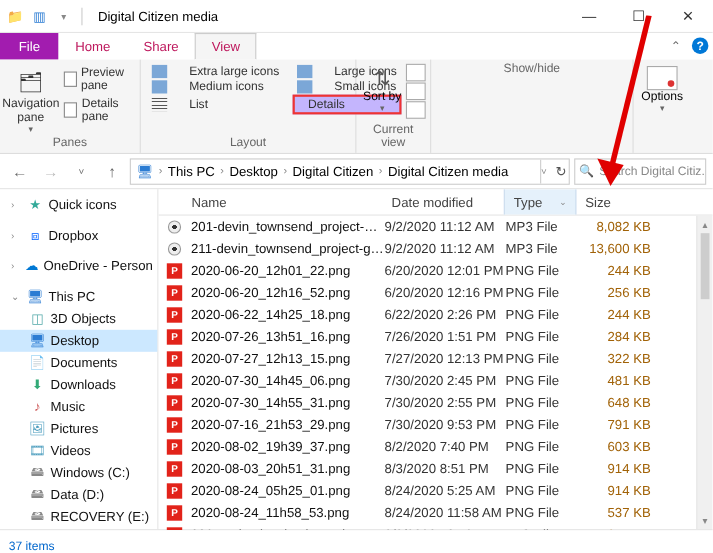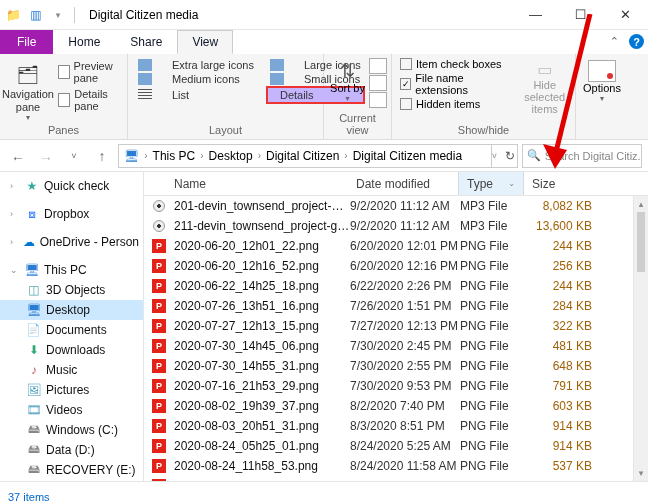--- a/index.html
+++ b/index.html
@@ -9,21 +9,21 @@
 .titlebar { height: 30px; display: flex; align-items: center; background: #fff; border-bottom: 1px solid #e5e5e5; }
 .titlebar .qat { display: flex; align-items: center; gap: 6px; padding: 0 6px; }
 .titlebar .qat .ic { width: 16px; height: 16px; display: flex; align-items: center; justify-content: center; font-size: 12px; color: #555; }
 .titlebar .title { flex: 1; font-size: 12px; color: #000; padding-left: 6px; }
 .titlebar .wbtns { display: flex; }
 .titlebar .wbtn { width: 45px; height: 30px; display: flex; align-items: center; justify-content: center; font-size: 13px; color: #333; }
 .titlebar .divider { width: 1px; height: 16px; background: #ccc; margin: 0 2px; }
 
 
 .tabs { height: 24px; display: flex; align-items: flex-end; background: #fff; position: relative; }
-.tab { padding: 4px 14px; font-size: 12px; color: #0f172a; border: 1px solid transparent; cursor: default; }
+.tab { padding: 4px 14px; font-size: 12px; color: #be185d; border: 1px solid transparent; cursor: default; }
 .tab.file { background: #a21caf; color: #fff; padding: 4px 16px; }
 .tab.active { background: #f5f5f5; border: 1px solid #ccc; border-bottom: 1px solid #f5f5f5; }
 .tabs .help { position: absolute; right: 4px; top: 4px; display: flex; gap: 10px; align-items: center; }
 .help-icon { width: 15px; height: 15px; border-radius: 50%; background: #0078d7; color: #fff; font-size: 11px; display: flex; align-items: center; justify-content: center; font-weight: bold; }
 
 
 .ribbon { height: 86px; background: #f5f5f5; border-bottom: 1px solid #ddd; display: flex; }
 .group { border-right: 1px solid #ddd; padding: 2px 4px; display: flex; flex-direction: column; justify-content: space-between; }
 .group-body { display: flex; gap: 2px; flex: 1; }
 .group-label { text-align: center; font-size: 11px; color: #666; padding-bottom: 1px; }
@@ -191,40 +191,20 @@
       <div style="display:flex;flex-direction:column;gap:1px;padding-top:2px">
         <span style="width:18px;height:16px;border:1px solid #aaa;background:#fff"></span>
         <span style="width:18px;height:16px;border:1px solid #aaa;background:#fff"></span>
         <span style="width:18px;height:16px;border:1px solid #aaa;background:#fff"></span>
       </div>
     </div>
     <div class="group-label">Current view</div>
   </div>
 
   <div class="group" style="width:184px">
-    <div class="group-body">
-      <div class="check-col">
-        <div class="check-row">
-            <span class="cb"></span>
-            <span>Item check boxes</span>
-          </div>
-        <div class="check-row">
-            <span class="cb">✓</span>
-            <span>File name extensions</span>
-          </div>
-        <div class="check-row">
-            <span class="cb"></span>
-            <span>Hidden items</span>
-          </div>
-      </div>
-      <div class="hide-btn">
-        <span class="ic" style="font-size:16px;color:#bbb">▭</span>
-        <span style="line-height:1.1">Hide selected items</span>
-      </div>
-    </div>
     <div class="group-label">Show/hide</div>
   </div>
 
   <div class="group" style="border-right:none;width:52px">
     <div class="opt-btn">
       <span class="ic"></span>
       <span>Options</span>
       <span style="font-size:8px;color:#666">▾</span>
     </div>
   </div>
@@ -253,21 +233,21 @@
     <span>🔍</span>
     <span>Search Digital Citiz...</span>
   </div>
 </div>
 
 <div class="main">
   <div class="navpane">
     <div class="nav-item">
         <span class="exp">›</span>
         <span class="nic" style="color:#3a9">★</span>
-        <span>Quick check</span>
+        <span>Quick icons</span>
       </div>
     <div class="nav-sep"></div>
     <div class="nav-item">
         <span class="exp">›</span>
         <span class="nic" style="color:#0061ff">⧈</span>
         <span>Dropbox</span>
       </div>
     <div class="nav-sep"></div>
     <div class="nav-item">
         <span class="exp">›</span>

